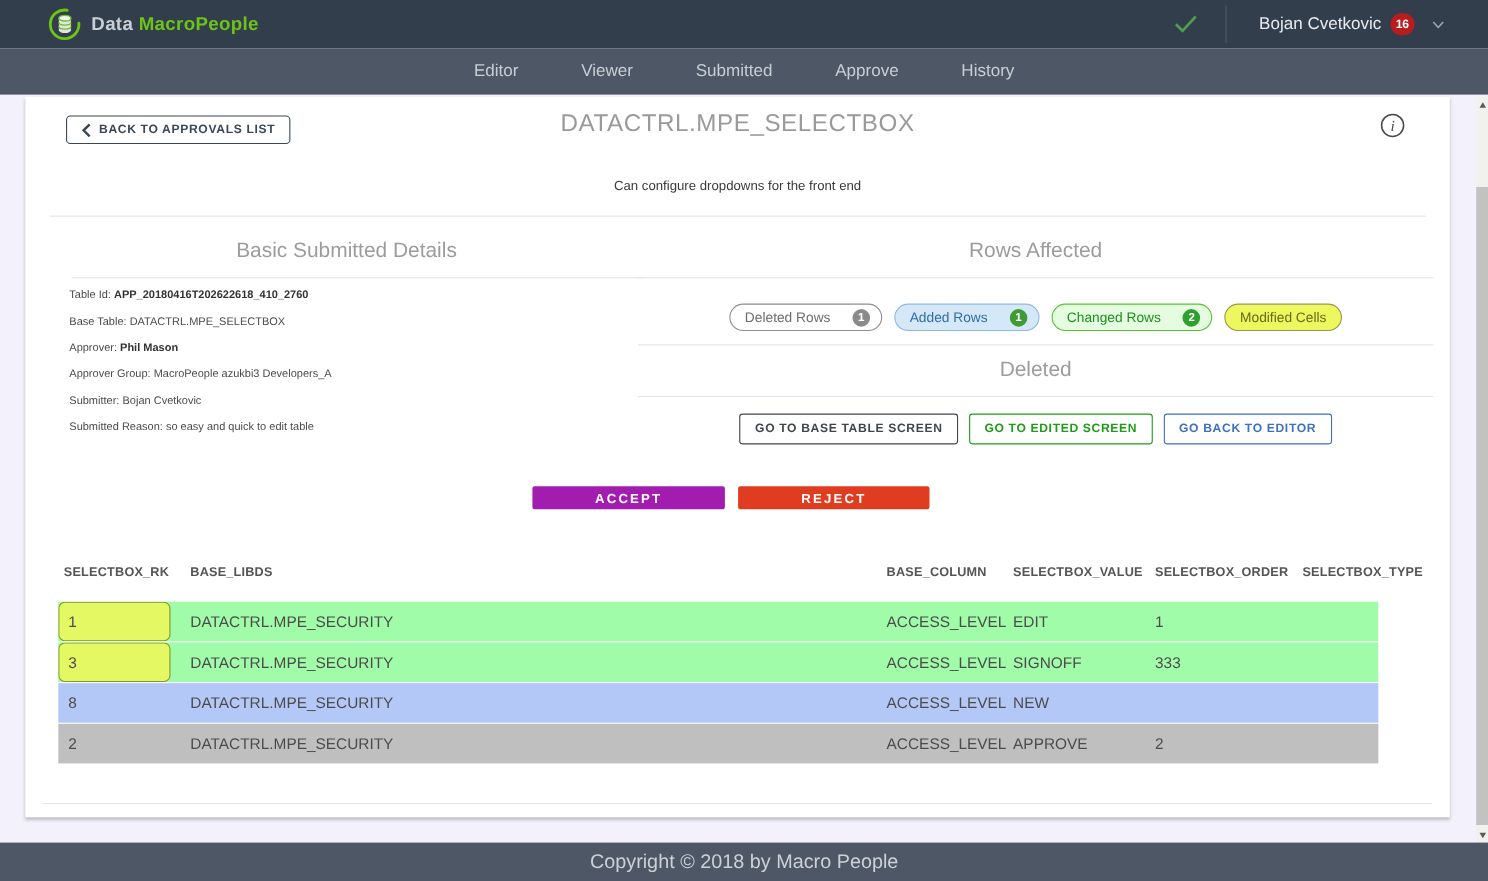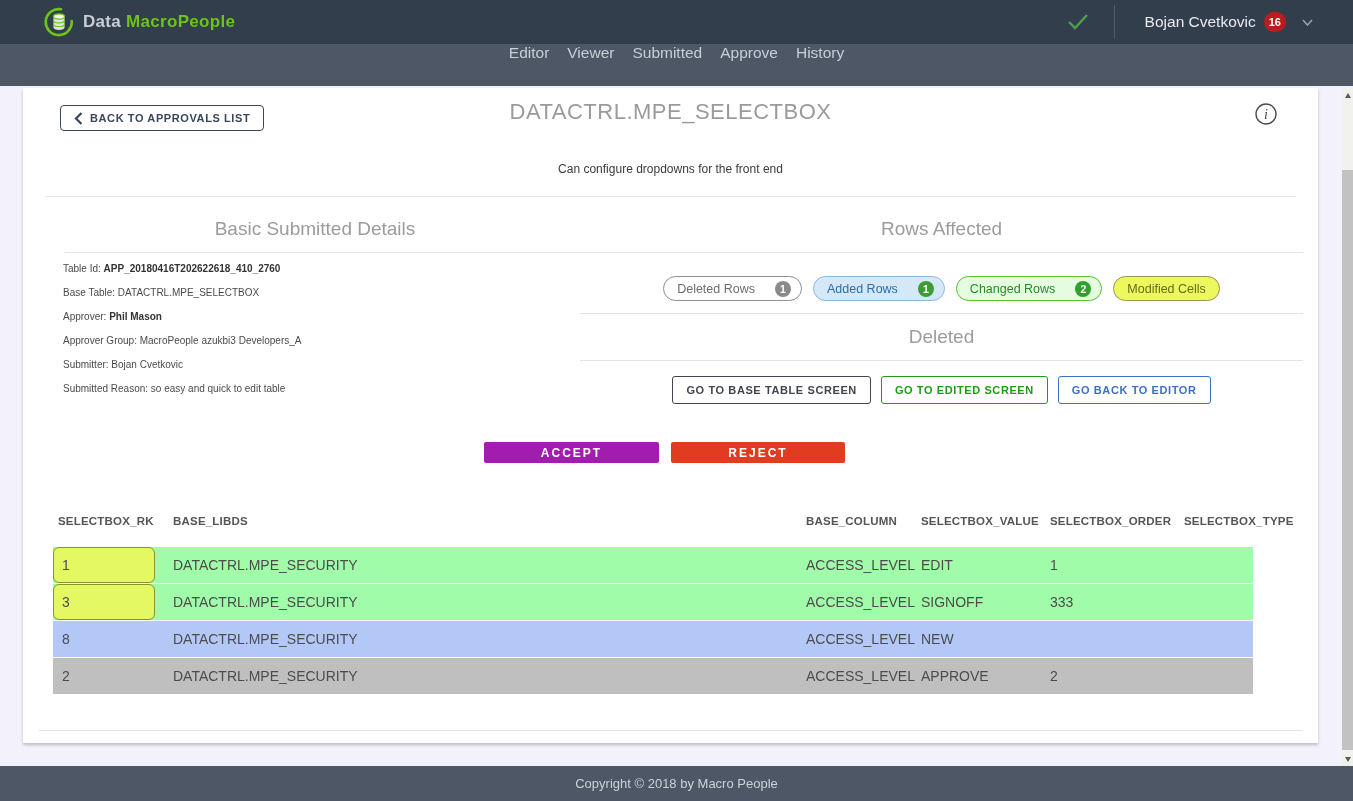--- a/index.html
+++ b/index.html
@@ -14,21 +14,21 @@
   .brand-secondary { color:#6cc417; margin-left:5px; }
   .header-right { position:absolute; right:40px; top:0; height:44px; display:flex; align-items:center; }
   .check-wrap { margin-right:24px; display:flex; align-items:center; }
   .vdivider { width:1px; height:34px; background:#515c6c; margin-right:30px; }
   .user { display:flex; align-items:center; gap:8px; cursor:pointer; }
   .user-name { color:#e8ebef; font-size:15.5px; }
   .user-badge { background:#b91c1c; color:#fff; font-size:11px; font-weight:bold; min-width:20px; height:20px; border-radius:10px; display:flex; align-items:center; justify-content:center; padding:0 5px; }
   .user-chevron { margin-left:8px; display:flex; }
 
   
-  .navbar { position:absolute; top:44px; left:0; right:0; height:42px; background:#4d5765; display:flex; justify-content:center; gap:18px; }
+  .navbar { position:absolute; top:44px; left:0; right:0; height:42px; background:#4d5765; display:flex; justify-content:center; align-items:center; gap:57px; }
   .nav-item { color:#c7ced6; font-size:15.5px; cursor:pointer; }
 
   
   .card { position:absolute; left:23px; top:88px; width:1295px; height:655px; background:#fff; box-shadow:0 2px 3px rgba(0,0,0,.22); }
   .back-btn { position:absolute; left:37px; top:17px; height:26px; display:flex; align-items:center; gap:7px; background:#fff; border:1px solid #3a475a; border-radius:4px; padding:0 13px; color:#3a475a; font-size:11px; font-weight:bold; letter-spacing:.6px; font-family:inherit; cursor:pointer; }
   .page-title { position:absolute; top:11px; left:0; right:0; text-align:center; font-size:22px; font-weight:400; color:#9a9a9a; letter-spacing:.5px; }
   .info-btn { position:absolute; right:40px; top:14px; width:24px; height:24px; background:none; border:none; cursor:pointer; padding:0; }
   .subtitle { position:absolute; top:74px; left:0; right:0; text-align:center; font-size:12px; color:#3b3b3b; }
   .hr { border:none; border-top:1px solid #e4e4e4; }
   .full-divider { position:absolute; top:108px; left:22px; right:22px; }
@@ -77,21 +77,21 @@
   .tbody .trow { height:36px; margin-bottom:1px; align-items:center; font-size:14px; color:#4c4c4c; }
   .tbody .trow.changed { background:#a0fca8; }
   .tbody .trow.added { background:#b4c8f8; }
   .tbody .trow.deleted { background:#bfbfbf; }
   .tcell { padding-left:5px; white-space:nowrap; overflow:hidden; }
   .tcell.c0 { padding-left:9px; height:36px; display:flex; align-items:center; }
   .mod-cell { width:102px; height:36px; margin-left:-9px; padding-left:8px; background:#e3f862; border:1px solid #879628; border-radius:6px; display:flex; align-items:center; }
   .bottom-divider { position:absolute; top:642px; left:16px; right:16px; }
 
   
-  .footer { position:absolute; left:0; right:0; top:766px; height:35px; background:#4d5765; color:#ccd1d8; font-size:13px; text-align:center; line-height:35px; }
+  .footer { position:absolute; left:0; right:0; top:766px; height:35px; background:#4d5765; color:#ccd1d8; font-size:18px; text-align:center; line-height:35px; }
 
   
   .scrollbar { position:absolute; right:0; top:88px; width:11px; height:678px; background:#f1f1ee; }
   .sb-arrow { position:absolute; left:0; width:11px; height:14px; display:flex; align-items:center; justify-content:center; }
   .sb-up { top:0; }
   .sb-down { bottom:0; }
   .tri-up { width:0; height:0; border-left:3.5px solid transparent; border-right:3.5px solid transparent; border-bottom:5px solid #5a5a5a; }
   .tri-down { width:0; height:0; border-left:3.5px solid transparent; border-right:3.5px solid transparent; border-top:5px solid #5a5a5a; }
   .sb-thumb { position:absolute; left:0; top:82px; width:11px; height:580px; background:#c2c2c2; }
 </style>

